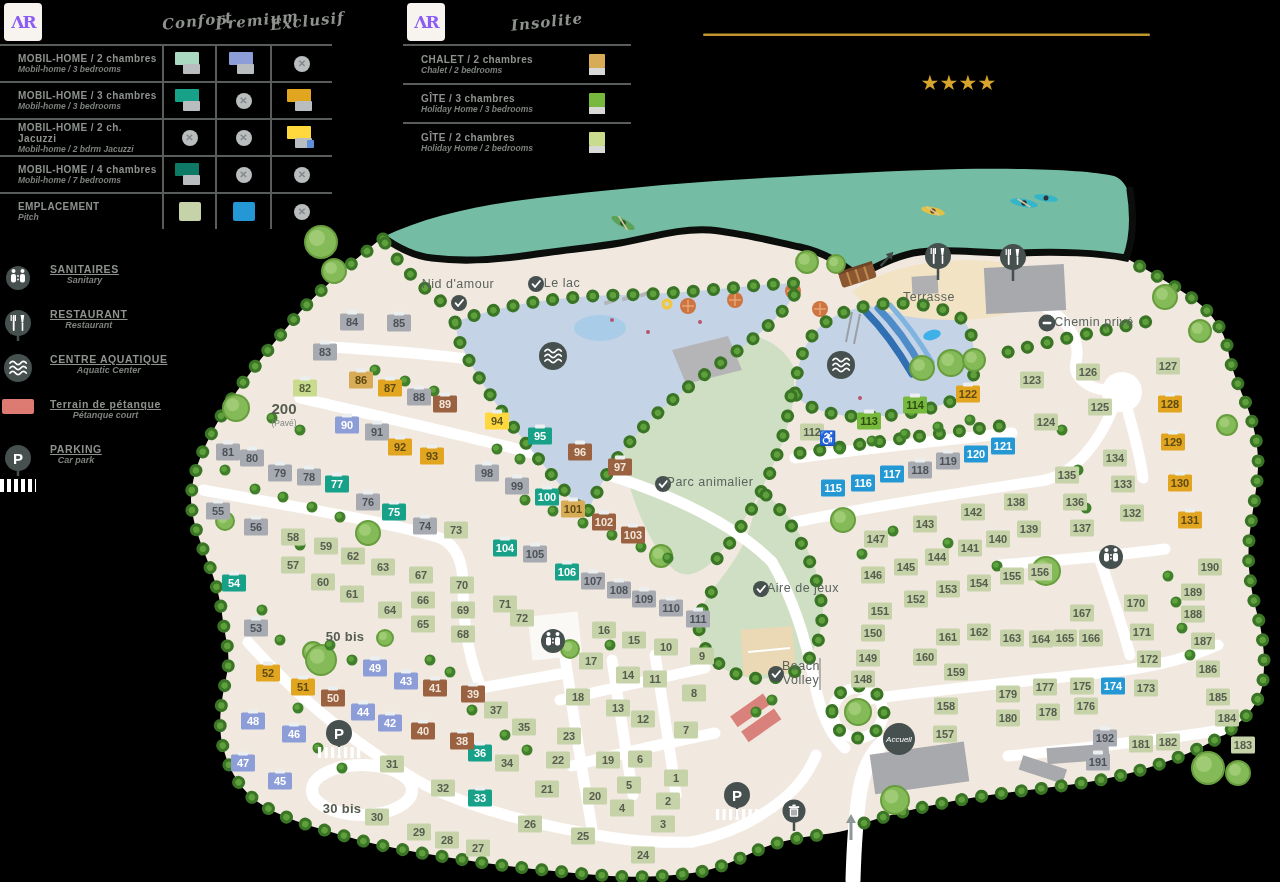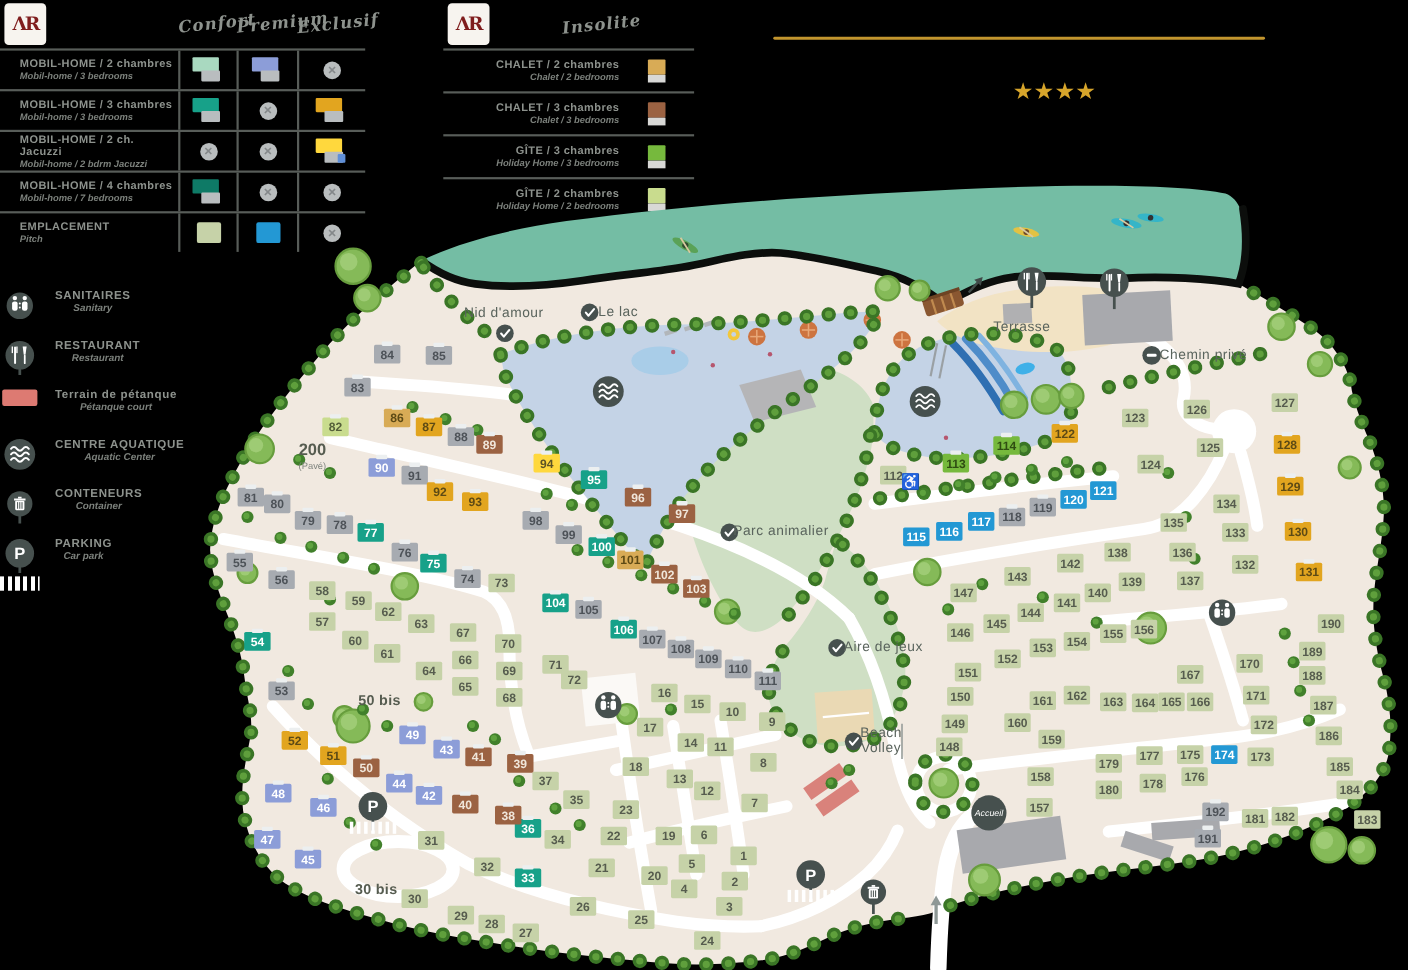--- a/index.html
+++ b/index.html
@@ -5,49 +5,49 @@
   html,body{margin:0;padding:0;background:#000;}
   #stage{position:relative;width:1280px;height:882px;background:#000;overflow:hidden;
          font-family:"Liberation Sans",sans-serif;}
   
   .legend{position:absolute;color:#8d928d;}
   #legend1{left:0;top:8;width:332px;}
   #legend2{left:403px;top:8;width:228px;}
   .lg-header{display:grid;height:44px;align-items:center;}
   #legend1 .lg-header{grid-template-columns:162px 53px 55px 62px;}
   #legend2 .lg-header{grid-template-columns:60px 1fr;}
-  .logo{width:38px;height:38px;background:#f7f4ef;border-radius:4px;color:#7f1d1d;
+  .logo{width:38px;height:38px;background:#f7f4ef;border-radius:4px;color:#8b5cf6;
         display:flex;align-items:center;justify-content:center;font:700 17px "DejaVu Serif",serif;
         letter-spacing:-2px;margin-left:4px;}
   .script{font:italic 700 15px "DejaVu Serif",serif;color:#8d928d;transform:rotate(-6deg);
           text-align:center;letter-spacing:1px;}
   .lrow{display:grid;border-top:2px solid #585d59;align-items:center;}
   #legend1 .lrow{grid-template-columns:162px 53px 55px 62px;height:35px;}
-  #legend2 .lrow{grid-template-columns:160px 1fr;height:37px;text-align:right;}
+  #legend2 .lrow{grid-template-columns:160px 1fr;height:37px;}
   .cell{display:flex;align-items:center;justify-content:center;height:100%;}
   #legend1 .cell{border-left:2px solid #585d59;}
   .lab{padding-left:18px;line-height:1.15;}
   .fr{font:700 10px "Liberation Sans",sans-serif;letter-spacing:.4px;}
   .en{font:italic 700 8.5px "Liberation Sans",sans-serif;color:#7c817c;}
   .sw{position:relative;width:30px;height:24px;}
   .sw .top{position:absolute;left:0;top:0;width:24px;height:13px;border-radius:1px;}
   .sw .deck{position:absolute;left:8px;top:12px;width:17px;height:10px;background:#b9bdbf;border-radius:1px;}
   .sw .mini{position:absolute;left:20px;top:14px;width:7px;height:8px;background:#5f8fd8;border-radius:1px;}
   .sw.plain{width:22px;height:19px;border-radius:2px;}
   .sw.chalet{width:16px;height:22px;}
   .sw.chalet .ctop{position:absolute;left:0;top:0;width:16px;height:14px;border-radius:1px;}
   .sw.chalet .cbase{position:absolute;left:0;top:14px;width:16px;height:7px;background:#d8d8d6;}
   .none{width:16px;height:16px;border-radius:50%;background:#b9bdbe;color:#84888a;
         display:flex;align-items:center;justify-content:center;font:700 10px "Liberation Sans",sans-serif;}
   
   #facilities{left:0;top:260px;width:215px;display:flex;flex-direction:column;gap:9px;}
   .fitem{display:flex;align-items:flex-start;gap:14px;min-height:36px;}
   .fic{width:36px;flex:0 0 36px;display:flex;flex-direction:column;align-items:center;}
   .ftxt{padding-top:3px;line-height:1.2;}
-  .ftitle{font:700 10.5px "Liberation Sans",sans-serif;letter-spacing:.6px;color:#8d928d;}
+  .ftitle{font:700 10.5px "Liberation Sans",sans-serif;letter-spacing:.6px;color:#8d928d;text-decoration:underline;}
   .fsub{font:italic 700 9px "Liberation Sans",sans-serif;color:#7c817c;text-align:center;}
   .petanque-sw{width:32px;height:15px;background:#dd7a72;border-radius:2px;margin-top:4px;}
   .stripes{width:36px;height:13px;margin-top:3px;
     background:repeating-linear-gradient(90deg,#fff 0 4px,transparent 4px 7px);}
   
   #map{position:absolute;left:0;top:0;}
   .road{fill:none;stroke:#fff;stroke-width:11;stroke-linecap:round;}
   .roadw{fill:none;stroke:#fff;stroke-width:15;stroke-linecap:round;}
   text{font-family:"Liberation Sans",sans-serif;}
 </style>
@@ -178,32 +178,20 @@
           </div>
     <div class="cell">
             <div class="sw chalet">
       <div class="ctop" style="background:#d8ab56"></div>
               <div class="cbase"></div>
             </div>
           </div>
         </div>
         <div class="lrow">
           <div class="lab">
-            <div class="fr">CHALET / 3 chambres</div>
-                 <div class="en">Chalet / 3 bedrooms</div>
-          </div>
-    <div class="cell">
-            <div class="sw chalet">
-      <div class="ctop" style="background:#9b6242"></div>
-              <div class="cbase"></div>
-            </div>
-          </div>
-        </div>
-        <div class="lrow">
-          <div class="lab">
             <div class="fr">GÎTE / 3 chambres</div>
                  <div class="en">Holiday Home / 3 bedrooms</div>
           </div>
     <div class="cell">
             <div class="sw chalet">
       <div class="ctop" style="background:#76b93d"></div>
               <div class="cbase"></div>
             </div>
           </div>
         </div>
@@ -256,61 +244,41 @@
             </g>
           </svg>
         </div>
         <div class="ftxt">
           <div class="ftitle">RESTAURANT</div>
                   <div class="fsub">Restaurant</div>
         </div>
       </div>
       <div class="fitem">
         <div class="fic">
-          <div class="petanque-sw"></div>
-        </div>
-        <div class="ftxt">
-          <div class="ftitle">Terrain de pétanque</div>
-                  <div class="fsub">Pétanque court</div>
-        </div>
-      </div>
-      <div class="fitem">
-        <div class="fic">
           <svg width="36" height="36" viewBox="-18 -18 36 36">
             <g>
               <circle r="14" fill="#46504e"></circle>
               <path d="M -8 -5 q 2.7 -3.4 5.4 0 t 5.4 0 t 5.4 0" stroke="#fff" stroke-width="1.8" fill="none" stroke-linecap="round"></path>
               <path d="M -8 0 q 2.7 -3.4 5.4 0 t 5.4 0 t 5.4 0" stroke="#fff" stroke-width="1.8" fill="none" stroke-linecap="round"></path>
               <path d="M -8 5 q 2.7 -3.4 5.4 0 t 5.4 0 t 5.4 0" stroke="#fff" stroke-width="1.8" fill="none" stroke-linecap="round"></path>
             </g>
           </svg>
         </div>
         <div class="ftxt">
           <div class="ftitle">CENTRE AQUATIQUE</div>
                   <div class="fsub">Aquatic Center</div>
         </div>
       </div>
       <div class="fitem">
         <div class="fic">
-          <svg width="36" height="36" viewBox="-18 -18 36 36">
-            <g>
-              <line x1="0" y1="10" x2="0" y2="20" stroke="#46504e" stroke-width="2.5"></line>
-              <circle r="11.5" fill="#46504e"></circle>
-              <rect x="-4.2" y="-2.8" width="8.4" height="8.6" rx="1" fill="#fff"></rect>
-              <rect x="-5.2" y="-4.8" width="10.4" height="1.8" fill="#fff"></rect>
-              <rect x="-1.6" y="-6.4" width="3.2" height="1.6" fill="#fff"></rect>
-              <line x1="-2" y1="-1.5" x2="-2" y2="4.5" stroke="#46504e" stroke-width="0.9"></line>
-              <line x1="0" y1="-1.5" x2="0" y2="4.5" stroke="#46504e" stroke-width="0.9"></line>
-              <line x1="2" y1="-1.5" x2="2" y2="4.5" stroke="#46504e" stroke-width="0.9"></line>
-            </g>
-          </svg>
+          <div class="petanque-sw"></div>
         </div>
         <div class="ftxt">
-          <div class="ftitle">CONTENEURS</div>
-                  <div class="fsub">Container</div>
+          <div class="ftitle">Terrain de pétanque</div>
+                  <div class="fsub">Pétanque court</div>
         </div>
       </div>
       <div class="fitem">
         <div class="fic">
           <svg width="36" height="36" viewBox="-18 -18 36 36">
             <g>
               <line x1="0" y1="12" x2="0" y2="22" stroke="#46504e" stroke-width="2.5"></line>
               <circle r="13" fill="#46504e"></circle>
               <text y="5.5" text-anchor="middle" fill="#fff" font-size="15" font-weight="700">P</text>
             </g>

